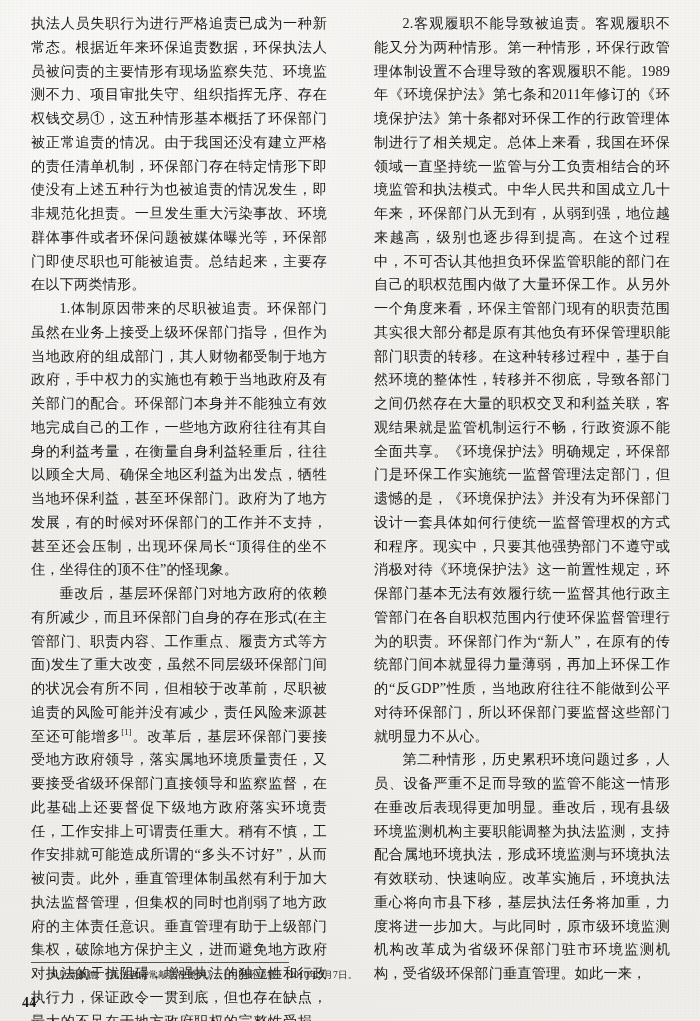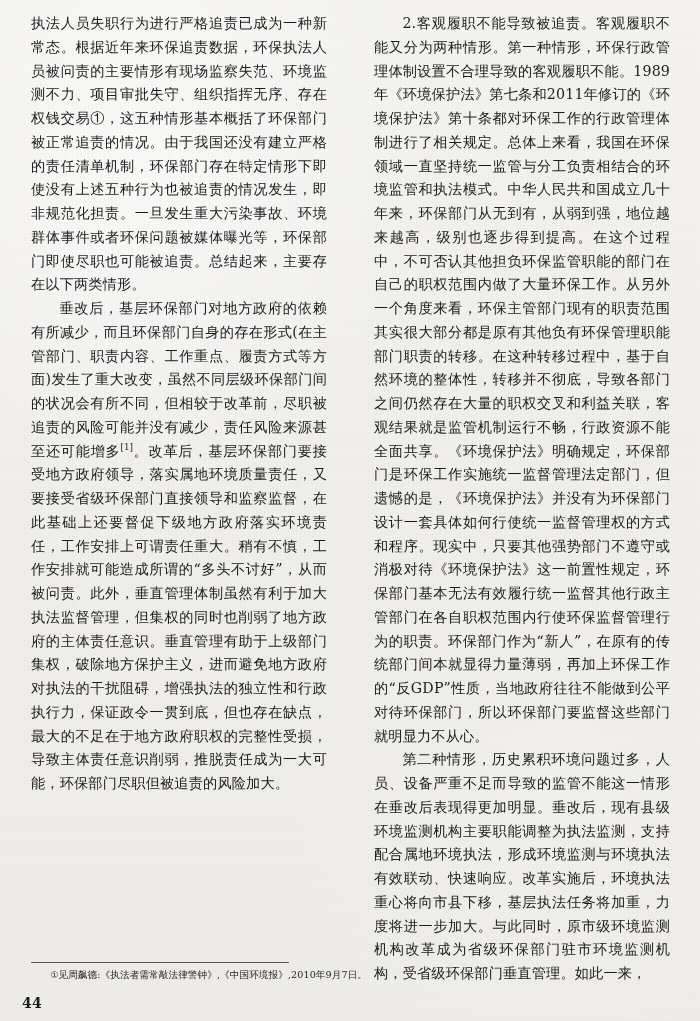--- a/index.html
+++ b/index.html
@@ -15,20 +15,21 @@
     position: relative;
   }
   
   .page {
     position: absolute;
     inset: 0;
     background:
       radial-gradient(ellipse 60% 50% at 20% 15%, rgba(255,255,255,0.55), rgba(255,255,255,0) 70%),
       radial-gradient(ellipse 55% 45% at 80% 80%, rgba(243,241,236,0.6), rgba(255,255,255,0) 70%),
       linear-gradient(180deg, #f4f3f0 0%, #f1efec 40%, #eeece8 100%);
+    font-family: Liberation Serif, serif;
   }
   .noise {
     position: absolute;
     inset: 0;
     pointer-events: none;
     opacity: 0.05;
     background-image:
       repeating-linear-gradient(0deg, rgba(120,118,112,0.35) 0px, rgba(120,118,112,0.35) 1px, rgba(0,0,0,0) 1px, rgba(0,0,0,0) 3px),
       repeating-linear-gradient(90deg, rgba(120,118,112,0.3) 0px, rgba(120,118,112,0.3) 1px, rgba(0,0,0,0) 1px, rgba(0,0,0,0) 4px);
   }
@@ -110,20 +111,21 @@
 </head>
 <body>
 
 <div class="page">
   <div class="noise"></div>
 
   <div class="columns">
 
     <div class="col col-left">
       <p class="noindent">执法人员失职行为进行严格追责已成为一种新常态。根据近年来环保追责数据，环保执法人员被问责的主要情形有现场监察失范、环境监测不力、项目审批失守、组织指挥无序、存在权钱交易①，这五种情形基本概括了环保部门被正常追责的情况。由于我国还没有建立严格的责任清单机制，环保部门存在特定情形下即使没有上述五种行为也被追责的情况发生，即非规范化担责。一旦发生重大污染事故、环境群体事件或者环保问题被媒体曝光等，环保部门即使尽职也可能被追责。总结起来，主要存在以下两类情形。</p>
+      <p>1.体制原因带来的尽职被追责。环保部门虽然在业务上接受上级环保部门指导，但作为当地政府的组成部门，其人财物都受制于地方政府，手中权力的实施也有赖于当地政府及有关部门的配合。环保部门本身并不能独立有效地完成自己的工作，一些地方政府往往有其自身的利益考量，在衡量自身利益轻重后，往往以顾全大局、确保全地区利益为出发点，牺牲当地环保利益，甚至环保部门。政府为了地方发展，有的时候对环保部门的工作并不支持，甚至还会压制，出现环保局长“顶得住的坐不住，坐得住的顶不住”的怪现象。</p>
       <p>垂改后，基层环保部门对地方政府的依赖有所减少，而且环保部门自身的存在形式(在主管部门、职责内容、工作重点、履责方式等方面)发生了重大改变，虽然不同层级环保部门间的状况会有所不同，但相较于改革前，尽职被追责的风险可能并没有减少，责任风险来源甚至还可能增多<sup class="fn">[1]</sup>。改革后，基层环保部门要接受地方政府领导，落实属地环境质量责任，又要接受省级环保部门直接领导和监察监督，在此基础上还要督促下级地方政府落实环境责任，工作安排上可谓责任重大。稍有不慎，工作安排就可能造成所谓的“多头不讨好”，从而被问责。此外，垂直管理体制虽然有利于加大执法监督管理，但集权的同时也削弱了地方政府的主体责任意识。垂直管理有助于上级部门集权，破除地方保护主义，进而避免地方政府对执法的干扰阻碍，增强执法的独立性和行政执行力，保证政令一贯到底，但也存在缺点，最大的不足在于地方政府职权的完整性受损，导致主体责任意识削弱，推脱责任成为一大可能，环保部门尽职但被追责的风险加大。</p>
 
     </div>
 
     <div class="col col-right">
       <p>2.客观履职不能导致被追责。客观履职不能又分为两种情形。第一种情形，环保行政管理体制设置不合理导致的客观履职不能。1989年《环境保护法》第七条和2011年修订的《环境保护法》第十条都对环保工作的行政管理体制进行了相关规定。总体上来看，我国在环保领域一直坚持统一监管与分工负责相结合的环境监管和执法模式。中华人民共和国成立几十年来，环保部门从无到有，从弱到强，地位越来越高，级别也逐步得到提高。在这个过程中，不可否认其他担负环保监管职能的部门在自己的职权范围内做了大量环保工作。从另外一个角度来看，环保主管部门现有的职责范围其实很大部分都是原有其他负有环保管理职能部门职责的转移。在这种转移过程中，基于自然环境的整体性，转移并不彻底，导致各部门之间仍然存在大量的职权交叉和利益关联，客观结果就是监管机制运行不畅，行政资源不能全面共享。《环境保护法》明确规定，环保部门是环保工作实施统一监督管理法定部门，但遗憾的是，《环境保护法》并没有为环保部门设计一套具体如何行使统一监督管理权的方式和程序。现实中，只要其他强势部门不遵守或消极对待《环境保护法》这一前置性规定，环保部门基本无法有效履行统一监督其他行政主管部门在各自职权范围内行使环保监督管理行为的职责。环保部门作为“新人”，在原有的传统部门间本就显得力量薄弱，再加上环保工作的“反GDP”性质，当地政府往往不能做到公平对待环保部门，所以环保部门要监督这些部门就明显力不从心。</p>
       <p>第二种情形，历史累积环境问题过多，人员、设备严重不足而导致的监管不能这一情形在垂改后表现得更加明显。垂改后，现有县级环境监测机构主要职能调整为执法监测，支持配合属地环境执法，形成环境监测与环境执法有效联动、快速响应。改革实施后，环境执法重心将向市县下移，基层执法任务将加重，力度将进一步加大。与此同时，原市级环境监测机构改革成为省级环保部门驻市环境监测机构，受省级环保部门垂直管理。如此一来，</p>
     </div>
 
   </div>

